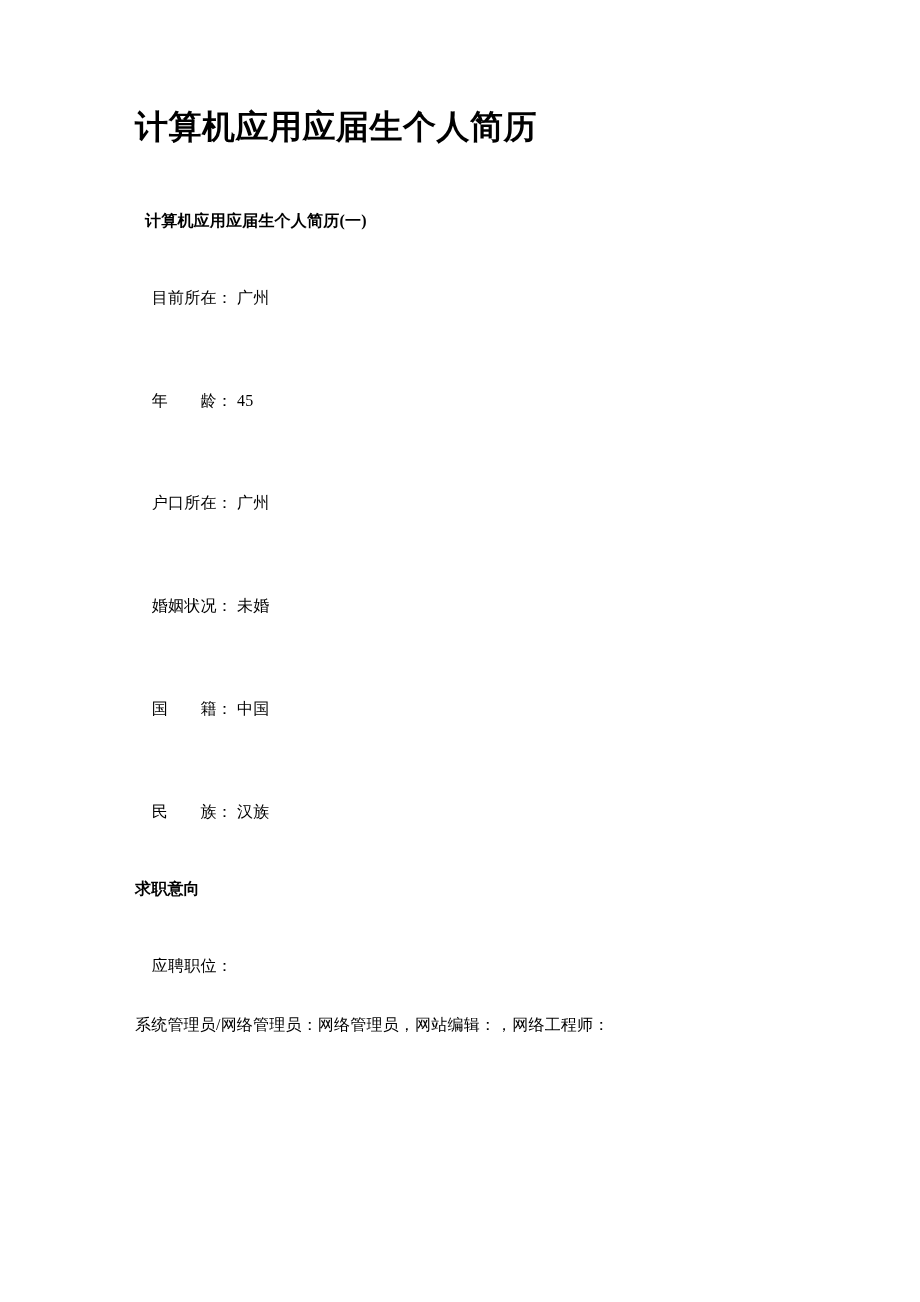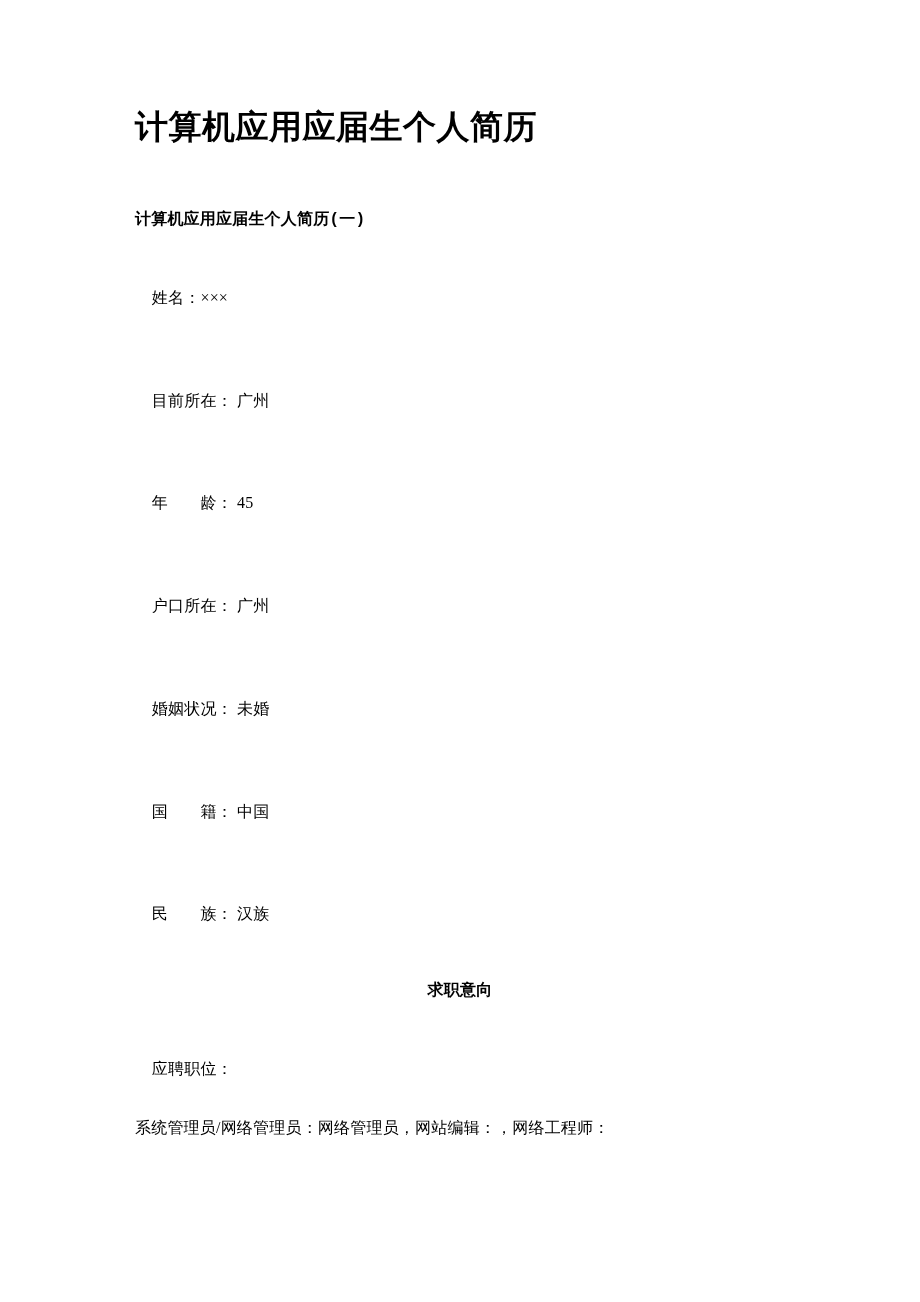--- a/index.html
+++ b/index.html
@@ -30,35 +30,34 @@
     margin: 0 0 58px 0;
   }
   .intro {
     font-size: 17px;
     line-height: 1.75;
     margin: 0 0 22px 0;
     text-align: justify;
     letter-spacing: 0.2px;
   }
   .section-heading {
-    font-family: Liberation Mono, monospace;
+    font-family: Liberation Serif, serif;
     font-size: 16px;
     font-weight: bold;
     line-height: 1.6;
-    margin: 0 0 26px 0;
+    margin: 0 0 26px 10px;
     letter-spacing: 0.2px;
   }
   .sub-heading {
-    font-family: Liberation Mono, monospace;
+    font-family: Liberation Serif, serif;
     font-size: 16px;
     font-weight: bold;
     line-height: 1.6;
     margin: 22px 0 26px 0;
     letter-spacing: 0.2px;
-    text-align: center;
   }
   .field-row {
     font-size: 16px;
     line-height: 1.6;
     margin: 0 0 26px 0;
     letter-spacing: 0.2px;
     white-space: pre;
   }
   .field-row.tight {
     margin-bottom: 8px;
@@ -81,23 +80,20 @@
 <body>
 
 <div class="page">
 
   <h1 class="doc-title">计算机应用应届生个人简历</h1>
 
 
   <p class="section-heading">计算机应用应届生个人简历(一)</p>
 
   <p class="field-row">
-    <span class="label">姓名：</span><span class="value">×××</span>
-  </p>
-  <p class="field-row">
     <span class="label">目前所在：</span><span class="value"> 广州</span>
   </p>
   <p class="field-row">
     <span class="label">年　　龄：</span><span class="value"> 45</span>
   </p>
   <p class="field-row">
     <span class="label">户口所在：</span><span class="value"> 广州</span>
   </p>
   <p class="field-row">
     <span class="label">婚姻状况：</span><span class="value"> 未婚</span>

